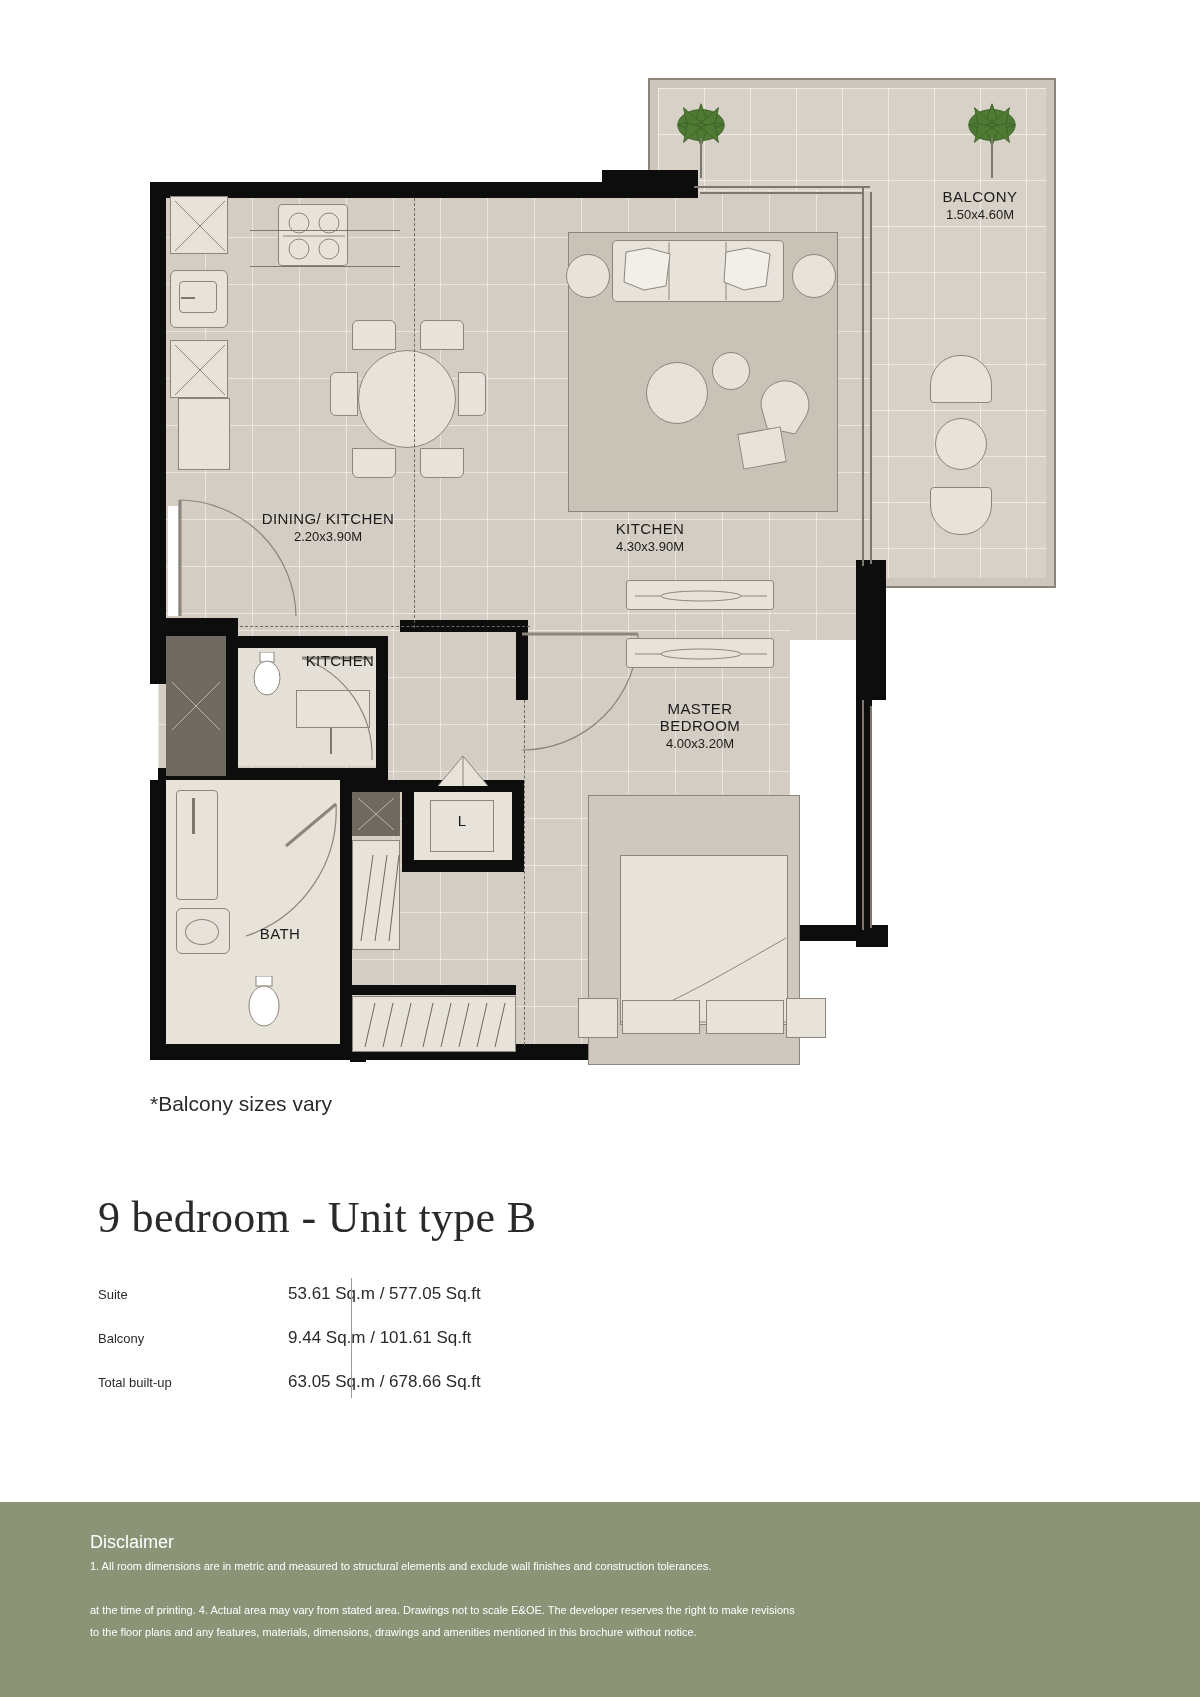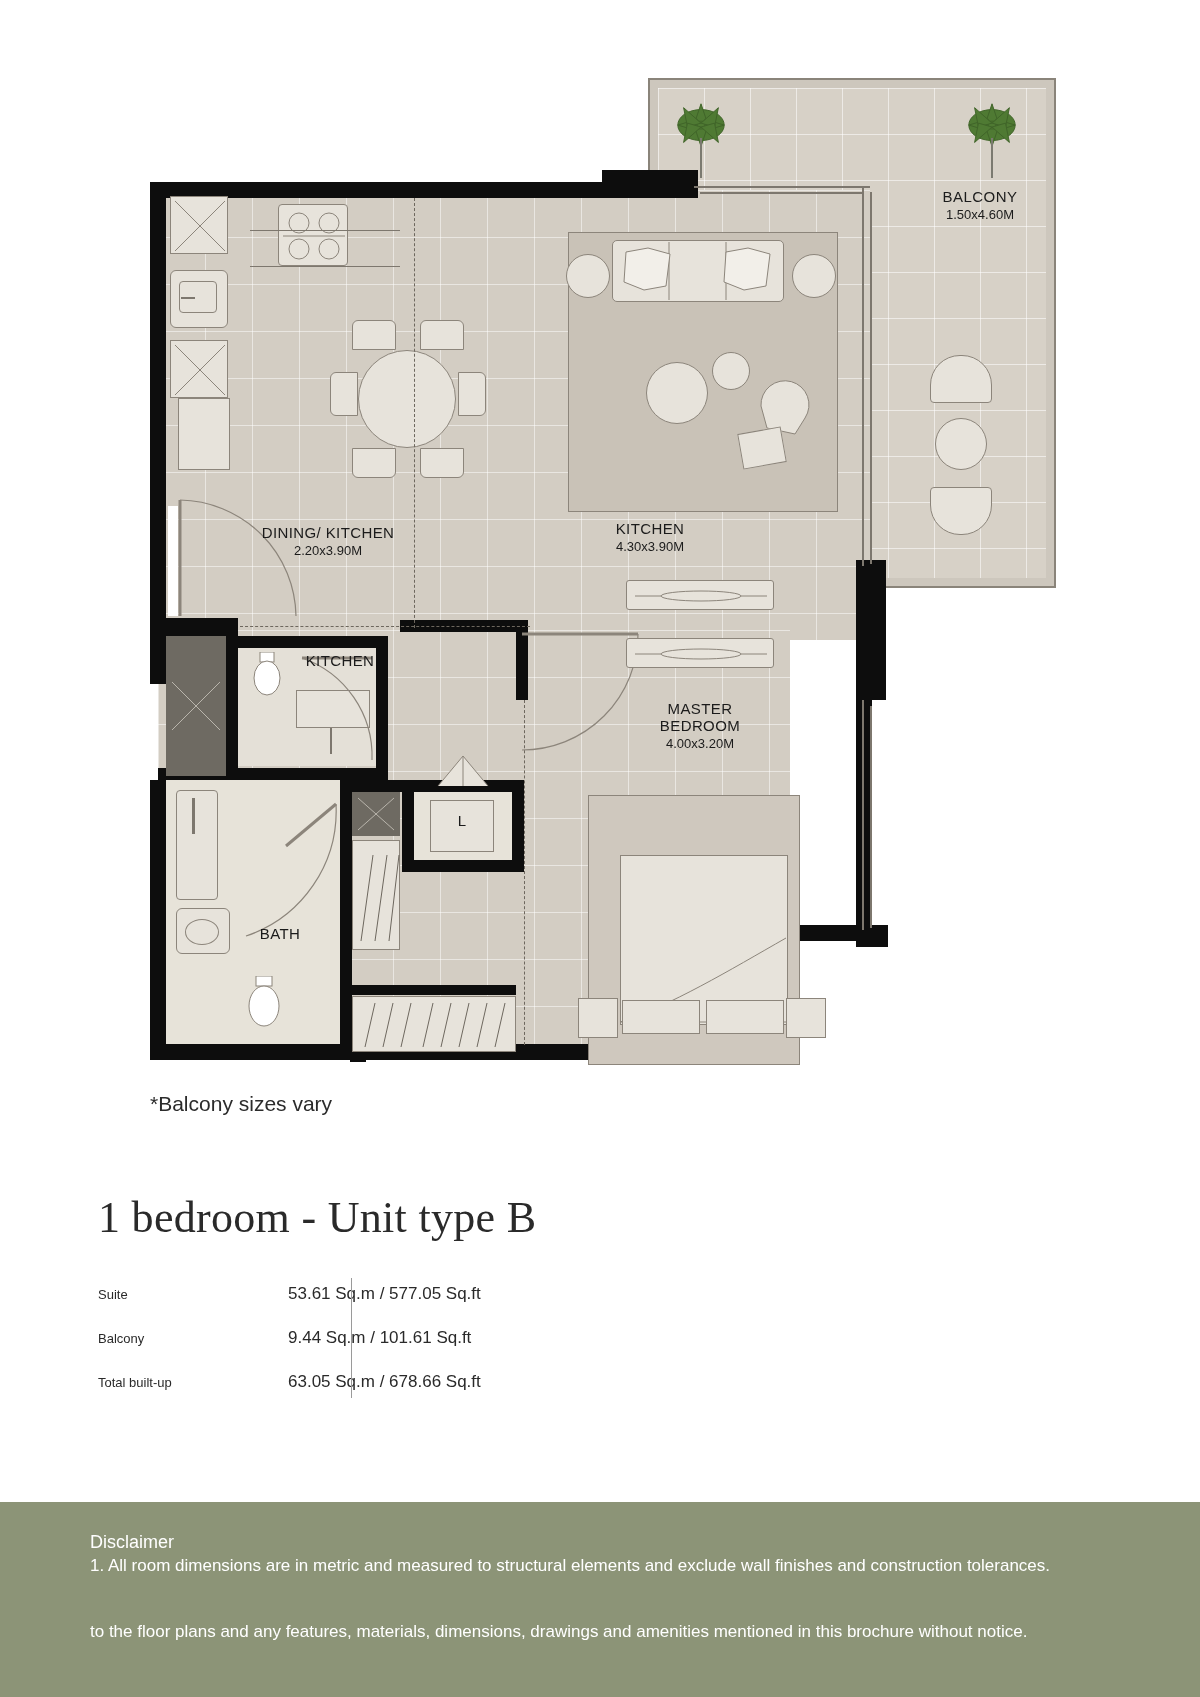--- a/index.html
+++ b/index.html
@@ -72,21 +72,21 @@
   .spec .k { width:160px; font-size:13px; color:#2a2a2a; }
   .spec .v { padding-left:30px; font-size:17px; color:#2a2a2a; }
   .spec .divider { position:absolute; left:253px; top:6px; width:1px; height:120px; background:#9a9a9a; }
 
   
   .footer {
     position:absolute; left:0; top:1502px; width:1200px; height:195px;
     background:#8c9477; color:#ffffff;
   }
   .footer .dh { position:absolute; left:90px; top:30px; font-size:18px; }
-  .footer .dl { position:absolute; left:90px; width:1020px; font-size:17px; line-height:22px; }
+  .footer .dl { position:absolute; left:90px; width:1020px; font-size:11px; line-height:22px; }
   .footer .l1 { top:53px; } .footer .l2 { top:75px; } .footer .l3 { top:97px; }
   .footer .l4 { top:119px; }
 </style>
 </head>
 <body>
 
 <div id="plan">
 
   <div class="balcony-box">
     <div class="balcony-inner"></div>
@@ -205,21 +205,21 @@
   </svg>
 
   <div class="furn-l circle" style="left:358px; top:350px; width:98px; height:98px;"></div>
   <div class="furn-l" style="left:352px; top:320px; width:44px; height:30px; border-radius:6px 6px 0 0;"></div>
   <div class="furn-l" style="left:420px; top:320px; width:44px; height:30px; border-radius:6px 6px 0 0;"></div>
   <div class="furn-l" style="left:352px; top:448px; width:44px; height:30px; border-radius:0 0 6px 6px;"></div>
   <div class="furn-l" style="left:420px; top:448px; width:44px; height:30px; border-radius:0 0 6px 6px;"></div>
   <div class="furn-l" style="left:330px; top:372px; width:28px; height:44px; border-radius:6px 0 0 6px;"></div>
   <div class="furn-l" style="left:458px; top:372px; width:28px; height:44px; border-radius:0 6px 6px 0;"></div>
 
-  <div class="room-label" style="left:178px; top:524px; width:300px;">
+  <div class="room-label" style="left:178px; top:510px; width:300px;">
     <div class="rn">DINING/ KITCHEN</div>
     <div class="rd">2.20x3.90M</div>
   </div>
 
   <div class="furn" style="left:568px; top:232px; width:270px; height:280px;"></div>
   <div class="furn-l" style="left:612px; top:240px; width:172px; height:62px; border-radius:5px;"></div>
   <svg style="position:absolute; left:612px; top:240px; width:172px; height:62px;" viewBox="0 0 172 62">
     <line x1="57" y1="2" x2="57" y2="60" stroke="#8c857b"></line>
     <line x1="114" y1="2" x2="114" y2="60" stroke="#8c857b"></line>
   </svg>
@@ -366,35 +366,36 @@
     <div class="rd">4.00x3.20M</div>
   </div>
 
   <div class="dashv" style="left:414px; top:198px; height:430px;"></div>
   <div class="dash" style="left:240px; top:626px; width:290px;"></div>
   <div class="dashv" style="left:524px; top:700px; height:345px;"></div>
 
   <div class="note">*Balcony sizes vary</div>
 </div>
 
-<div class="title">1 bedroom - Unit type B</div>
+<div class="title">9 bedroom - Unit type B</div>
 
 <div class="spec">
   <div class="divider"></div>
   <div class="row">
     <div class="k">Suite</div>
     <div class="v">53.61 Sq.m / 577.05 Sq.ft</div>
   </div>
   <div class="row">
     <div class="k">Balcony</div>
     <div class="v">9.44 Sq.m / 101.61 Sq.ft</div>
   </div>
   <div class="row">
     <div class="k">Total built-up</div>
     <div class="v">63.05 Sq.m / 678.66 Sq.ft</div>
   </div>
 </div>
 
 <div class="footer">
   <div class="dh">Disclaimer</div>
   <div class="dl l1">1. All room dimensions are in metric and measured to structural elements and exclude wall finishes and construction tolerances.</div>
+  <div class="dl l3">at the time of printing. 4. Actual area may vary from stated area. Drawings not to scale E&amp;OE. The developer reserves the right to make revisions</div>
   <div class="dl l4">to the floor plans and any features, materials, dimensions, drawings and amenities mentioned in this brochure without notice.</div>
 </div>
 
 </body></html>

